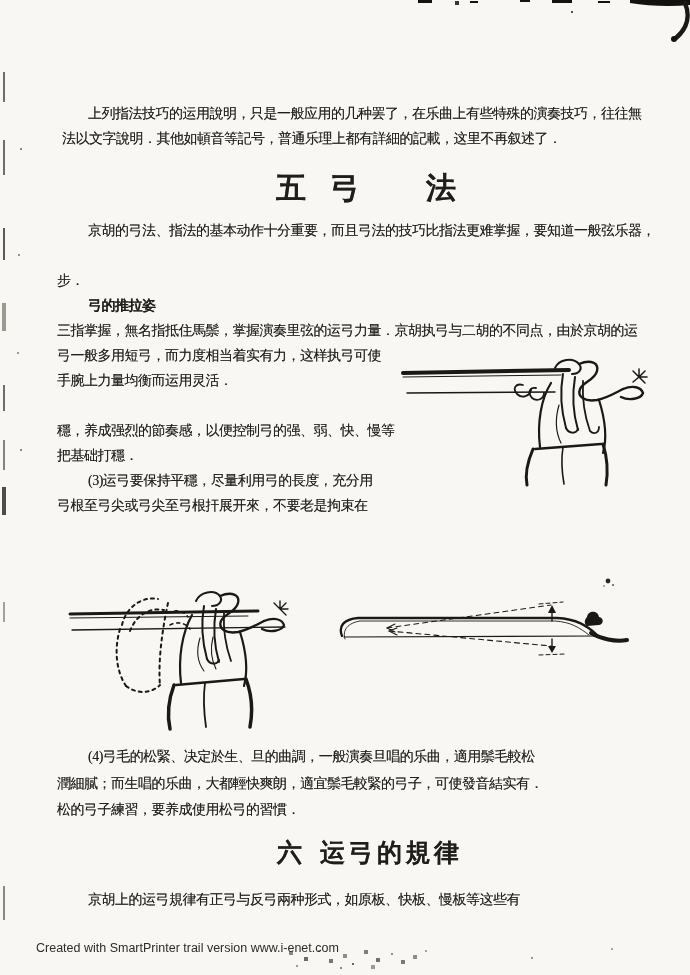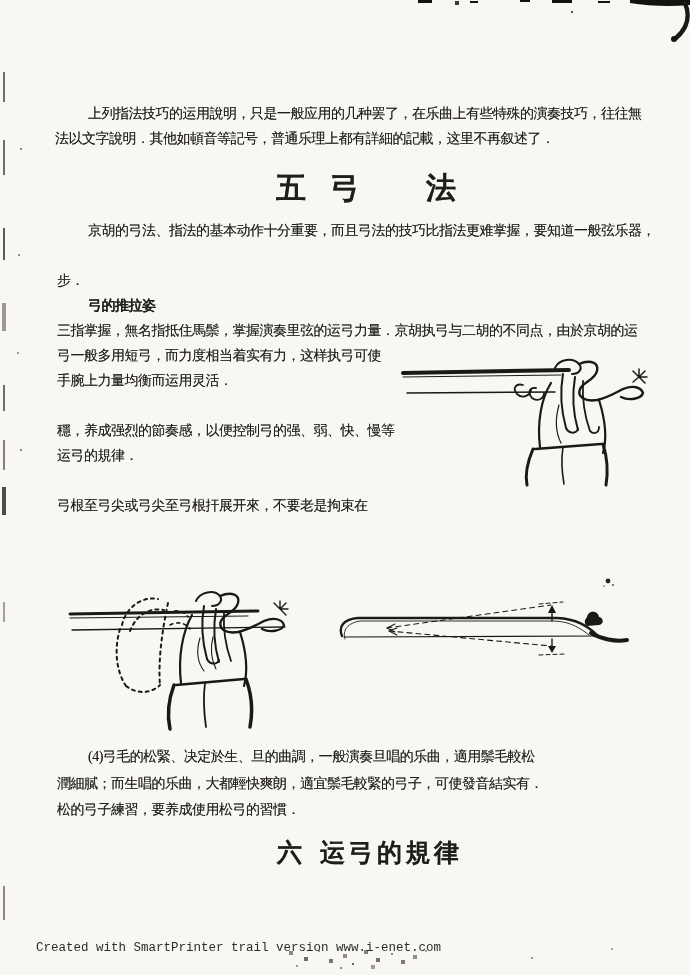--- a/index.html
+++ b/index.html
@@ -31,21 +31,21 @@
     letter-spacing:0;line-height:32px;
     text-shadow:0 0 .5px rgba(20,18,14,.6);
   }
   .h6{
     position:absolute;
     font-size:25px;font-weight:700;line-height:28px;
     text-shadow:0 0 .5px rgba(20,18,14,.6);
   }
   .footer{
     position:absolute;left:36px;top:941px;
-    font-family:Liberation Mono, monospace;
+    font-family:Liberation Sans, sans-serif;
     font-size:12.5px;color:#2c2c2c;letter-spacing:0;
   }
   svg{position:absolute;overflow:visible;}
   .stroke{fill:none;stroke:#1b1916;stroke-linecap:round;stroke-linejoin:round;}
   
   .art{position:absolute;background:#15130f;}
   .tick{position:absolute;width:2px;background:#6f6d68;}
   .noise{
     position:absolute;width:2px;height:2px;background:transparent;
     box-shadow:
@@ -80,37 +80,38 @@
   <div class="tick" style="left:3px;top:228px;height:32px;background:#5c5a55"></div>
   <div class="tick" style="left:2px;top:303px;height:28px;width:4px;background:#9a988f"></div>
   <div class="tick" style="left:3px;top:385px;height:26px"></div>
   <div class="tick" style="left:3px;top:440px;height:30px;background:#84827a"></div>
   <div class="tick" style="left:2px;top:487px;height:28px;width:4px;background:#4e4c47"></div>
   <div class="tick" style="left:3px;top:602px;height:20px;background:#a3a198"></div>
   <div class="tick" style="left:3px;top:886px;height:34px;background:#8a8880"></div>
   <div class="noise"></div>
 
   <div class="tl" style="left:88px;top:104px">上列指法技巧的运用說明，只是一般应用的几种罢了，在乐曲上有些特殊的演奏技巧，往往無</div>
-  <div class="tl" style="left:55px;top:129px">法以文字說明．其他如頓音等記号，普通乐理上都有詳細的記載，这里不再叙述了．</div>
+  <div class="tl" style="left:62px;top:129px">法以文字說明．其他如頓音等記号，普通乐理上都有詳細的記載，这里不再叙述了．</div>
 
   <div class="h5char" style="left:276px;top:172px">五</div>
   <div class="h5char" style="left:330px;top:172px">弓</div>
   <div class="h5char" style="left:426px;top:172px">法</div>
 
   <div class="tl" style="left:88px;top:221px">京胡的弓法、指法的基本动作十分重要，而且弓法的技巧比指法更难掌握，要知道一般弦乐器，</div>
   <div class="tl" style="left:57px;top:271px">步．</div>
 
   <div class="tl bold" style="left:88px;top:296px">弓的推拉姿</div>
   <div class="tl" style="left:57px;top:321px">三指掌握，無名指抵住馬鬃，掌握演奏里弦的运弓力量．京胡执弓与二胡的不同点，由於京胡的运</div>
   <div class="tl" style="left:57px;top:346px">弓一般多用短弓，而力度相当着实有力，这样执弓可使</div>
   <div class="tl" style="left:57px;top:371px">手腕上力量均衡而运用灵活．</div>
 
   <div class="tl" style="left:57px;top:421px">穩，养成强烈的節奏感，以便控制弓的强、弱、快、慢等</div>
-  <div class="tl" style="left:57px;top:446px">运弓的規律．</div>
-
+  <div class="tl" style="left:57px;top:446px">把基础打穩．</div>
+
+  <div class="tl" style="left:88px;top:471px">(3)运弓要保持平穩，尽量利用弓的長度，充分用</div>
   <div class="tl" style="left:57px;top:496px">弓根至弓尖或弓尖至弓根扞展开來，不要老是拘束在</div>
 
   <svg style="left:393px;top:355px" width="275" height="132" viewBox="0 0 275 132">
     <path class="stroke" d="M10,18 L176,15" stroke-width="4"></path>
     <path class="stroke" d="M10,22 L168,20" stroke-width="1"></path>
     <path class="stroke" d="M14,38 L162,37" stroke-width="1.4"></path>
 
     <path class="stroke" d="M162,13 C166,4 180,2 186,9 C190,14 186,19 179,19" stroke-width="2"></path>
 
     <path class="stroke" d="M186,9 C198,4 206,8 204,16 C202,25 190,27 187,34 C184,42 192,47 204,45 C214,43 222,38 230,34" stroke-width="2.4"></path>
@@ -193,16 +194,17 @@
     <circle cx="279" cy="13" r="0.8" fill="#55534e"></circle>
   </svg>
 
   <div class="tl" style="left:88px;top:747px">(4)弓毛的松緊、决定於生、旦的曲調，一般演奏旦唱的乐曲，適用鬃毛較松</div>
   <div class="tl" style="left:57px;top:774px">潤細膩；而生唱的乐曲，大都輕快爽朗，適宜鬃毛較緊的弓子，可使發音結实有．</div>
   <div class="tl" style="left:57px;top:800px">松的弓子練習，要养成使用松弓的習慣．</div>
 
   <div class="h6" style="left:277px;top:839px">六</div>
   <div class="h6" style="left:320px;top:839px;letter-spacing:3.5px">运弓的規律</div>
 
+  <div class="tl" style="left:88px;top:890px">京胡上的运弓規律有正弓与反弓兩种形式，如原板、快板、慢板等这些有</div>
 
   <div class="footer">Created with SmartPrinter trail version www.i-enet.com</div>
 
 </div>
 
 </body></html>

